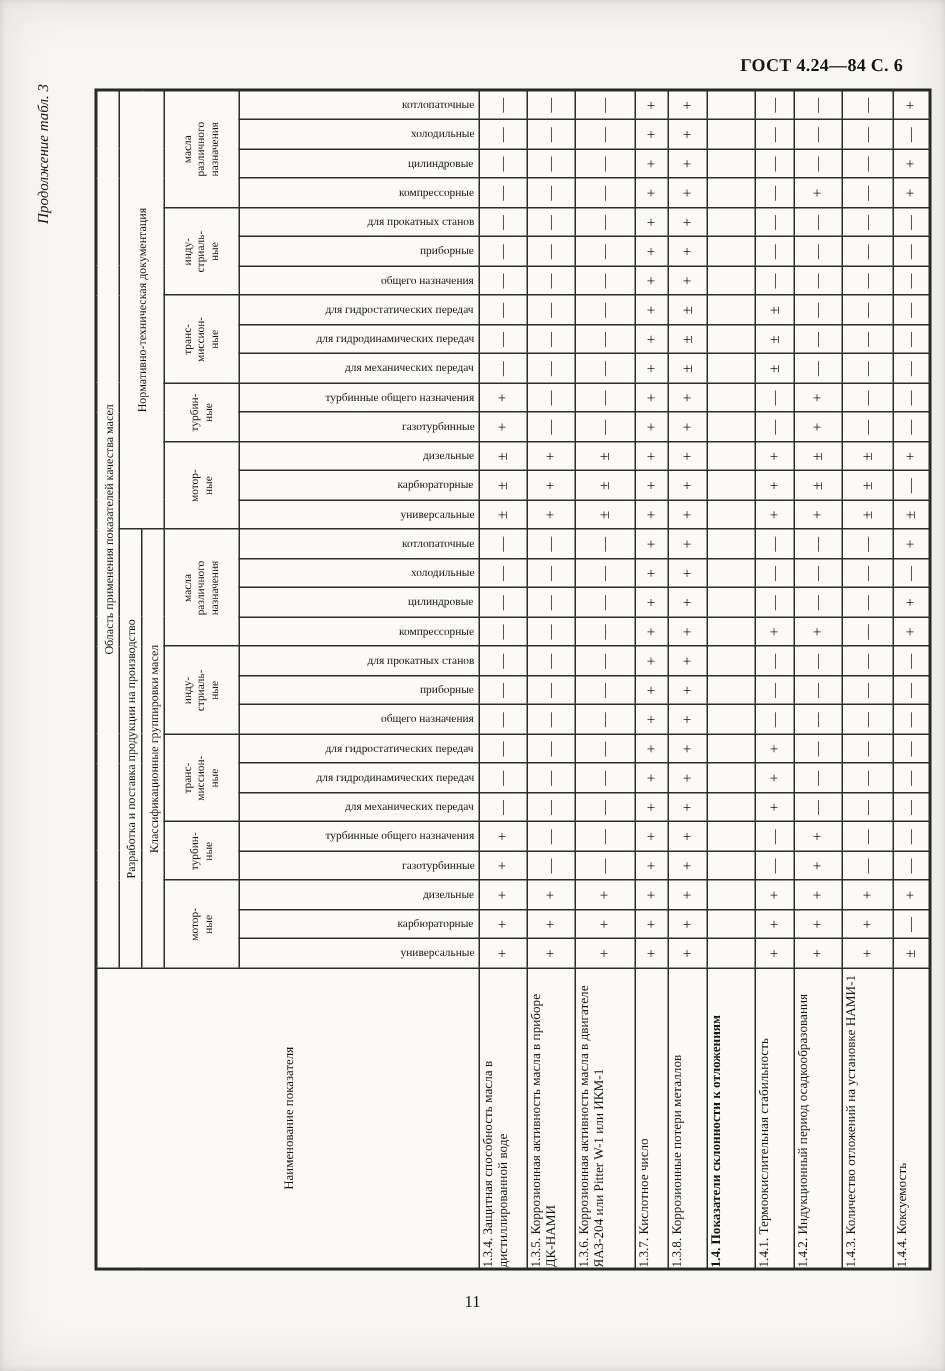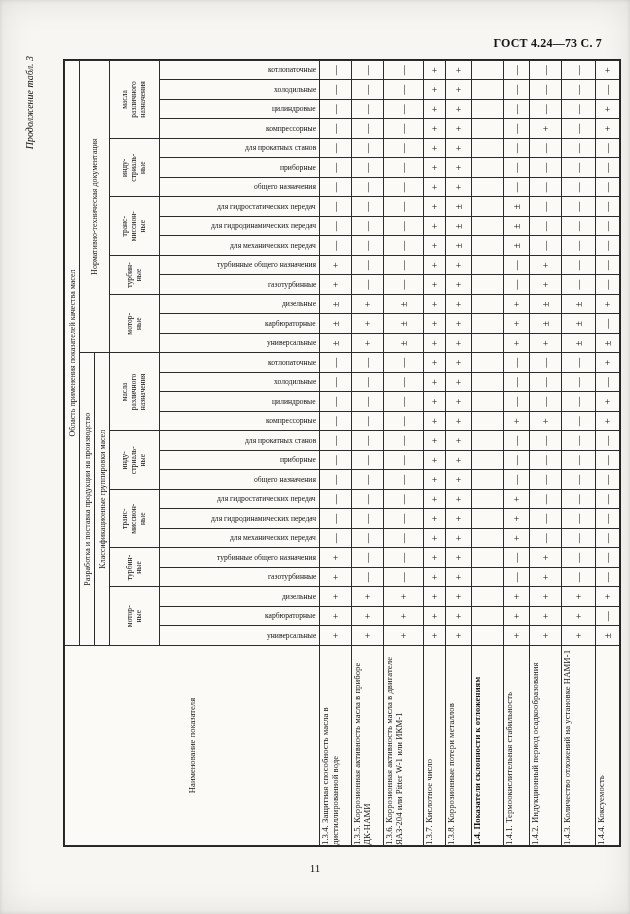--- a/index.html
+++ b/index.html
@@ -26,21 +26,21 @@
   .sub .vtxt{display:block;width:-moz-fit-content;width:fit-content;margin:0 auto;padding-bottom:3px;
              writing-mode:vertical-rl;font-size:7.6px;line-height:1.1;white-space:nowrap;}
   .name{font-size:8.8px;line-height:1.15;text-align:left;vertical-align:top;padding:1px 3px 0 3px;}
   .name.bold{font-weight:bold;}
   .val{font-size:10px;text-align:center;vertical-align:middle;}
 </style>
 </head>
 <body>
 
 <div class="page">
-  <div class="gost">ГОСТ 4.24—73 С. 7</div>
+  <div class="gost">ГОСТ 4.24—84 С. 6</div>
   <div class="cont">Продолжение табл. 3</div>
 
   <div class="twrap">
     <div class="trot">
       <table class="main">
           <colgroup>
             <col style="width:200px">
             <col style="width:19.5px">
             <col style="width:19.5px">
             <col style="width:19.5px">

